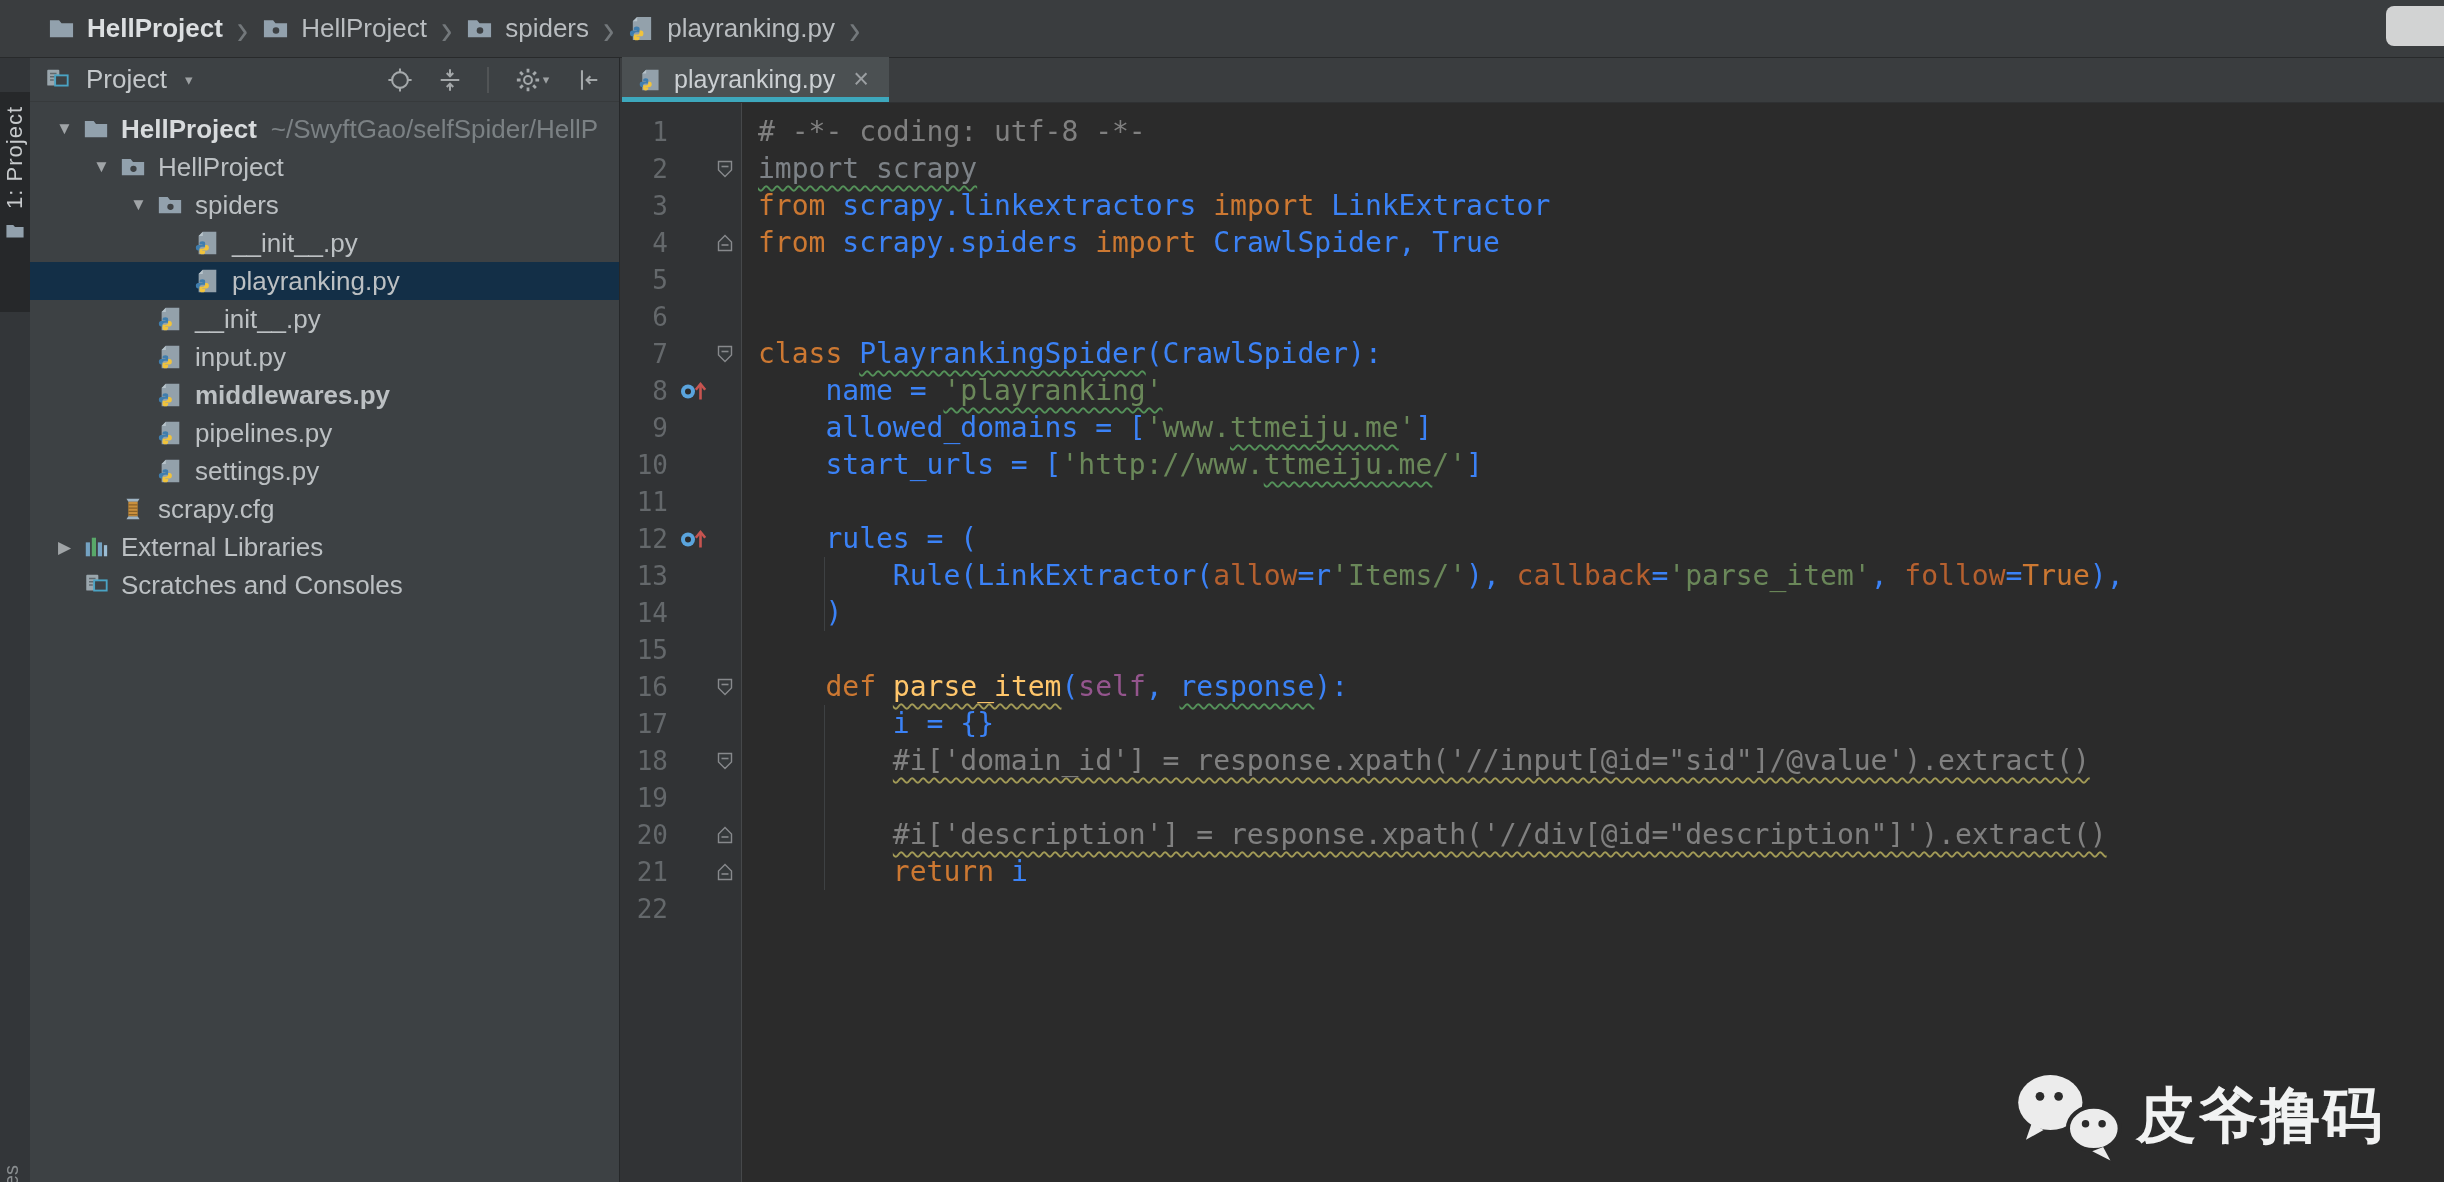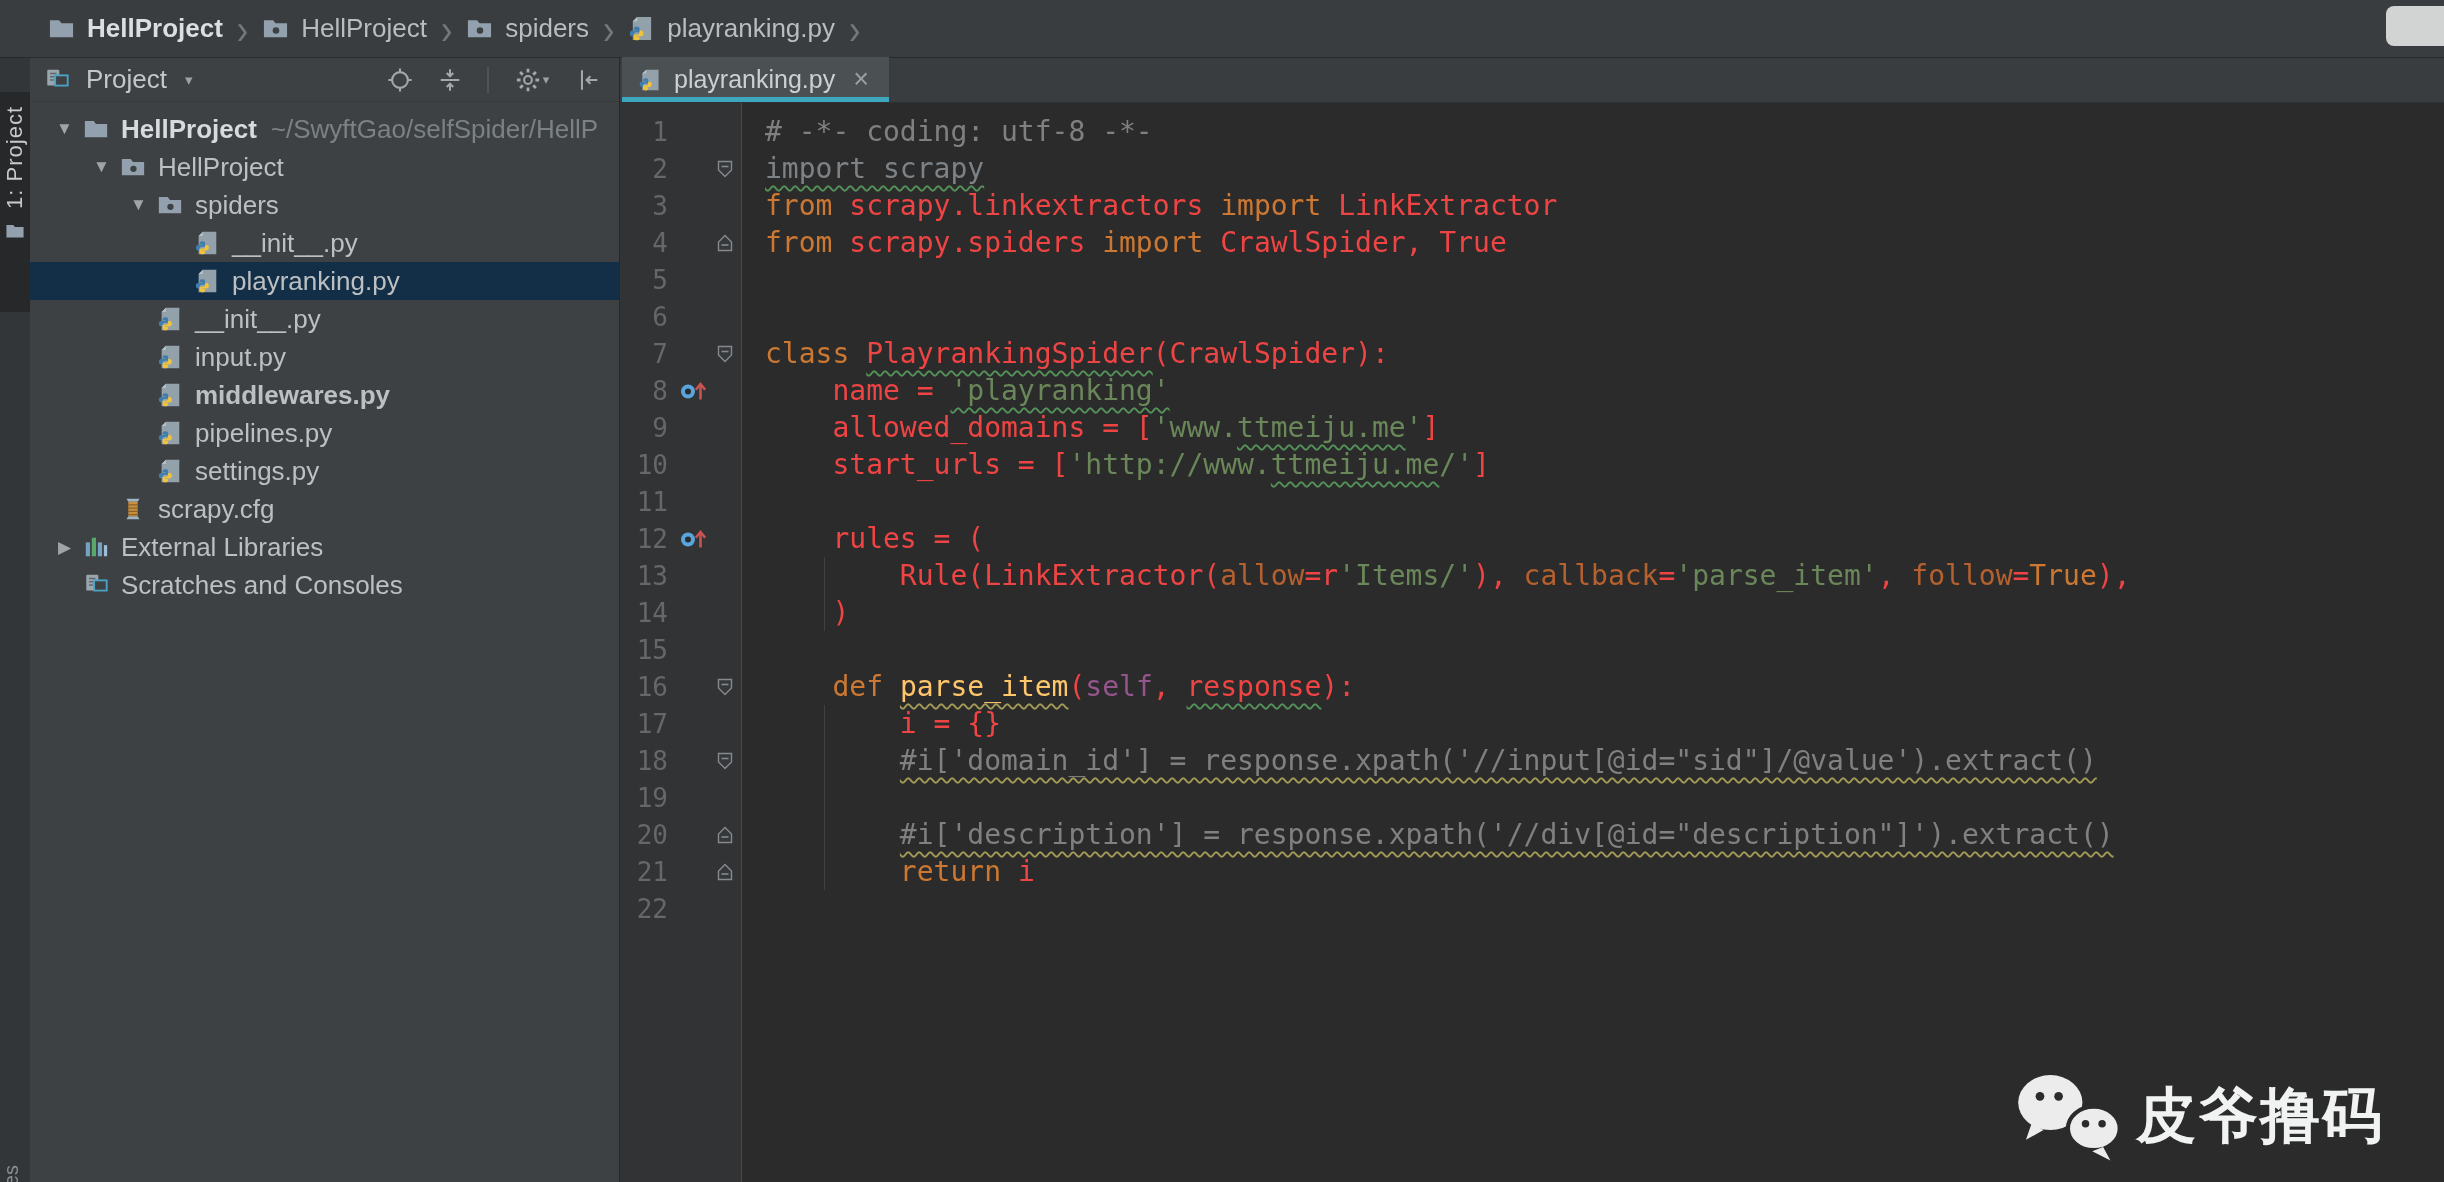--- a/index.html
+++ b/index.html
@@ -63,22 +63,22 @@
 
   #editor-body{position:absolute;left:620px;top:103px;width:1824px;height:1079px;background:#2b2b2b}
   #gutter-bg{position:absolute;left:0;top:0;width:122px;height:100%;background:#313335;
     border-right:1px solid #46484a}
   #code-lines{position:absolute;left:0;top:10px;width:100%}
   .cline{height:37px;display:flex;align-items:center}
   .ln{width:56px;flex:none;text-align:right;padding-right:8px;font-family:"DejaVu Sans Mono",monospace;
       font-size:26px;color:#64686b}
   .gmark{width:34px;flex:none;display:flex;align-items:center;justify-content:center}
   .gfold{width:30px;flex:none;display:flex;align-items:center;justify-content:center;cursor:pointer}
-  .ctext{margin-left:25px;font-family:"DejaVu Sans Mono",monospace;font-size:28px;white-space:pre}
-  .df{color:#ef4444}.cm{color:#808080}.kw{color:#cc7832}.str{color:#6a8759}
+  .ctext{margin-left:18px;font-family:"DejaVu Sans Mono",monospace;font-size:28px;white-space:pre}
+  .df{color:#3b82f6}.cm{color:#808080}.kw{color:#cc7832}.str{color:#6a8759}
   .fn{color:#ffc66b}.slf{color:#94558d}.arg{color:#b5602f}.un{color:#7d8287}
   .wg{text-decoration:underline wavy #549159;text-decoration-thickness:1.5px;
       text-underline-offset:7px;text-decoration-skip-ink:none}
   .wy{text-decoration:underline wavy #a29a56;text-decoration-thickness:1.5px;
       text-underline-offset:7px;text-decoration-skip-ink:none}
   .indent-guide{position:absolute;width:1px;background:#3e4143}
   #guide-1{left:204px;top:454px;height:74px}
   #guide-2{left:204px;top:602px;height:185px}
 
   

